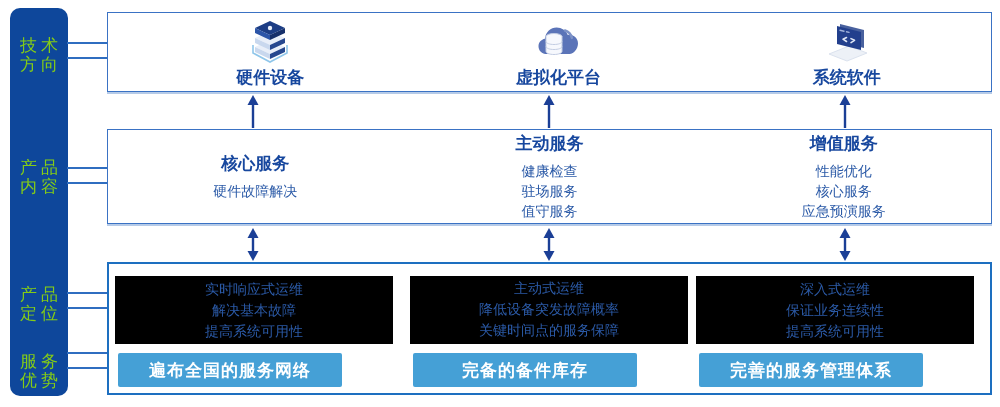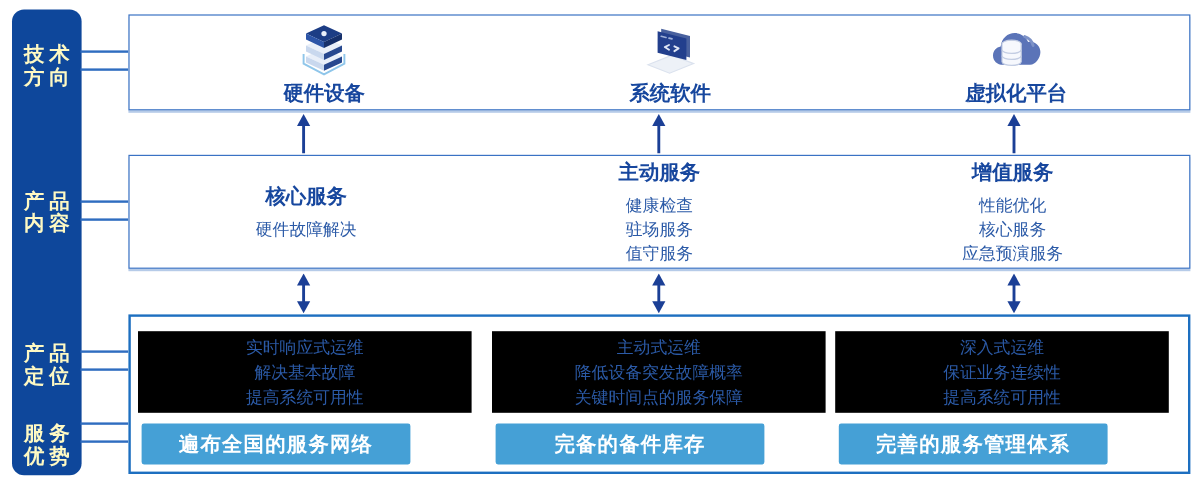--- a/index.html
+++ b/index.html
@@ -1,38 +1,38 @@
 <!DOCTYPE html>
 <html><head>
 <meta charset="utf-8">
 <style>
   html,body{margin:0;padding:0;background:#fff;}
   .stage{position:relative;width:1000px;height:407px;background:#ffffff;overflow:hidden;
          font-family:"Liberation Sans","DejaVu Sans",sans-serif;}
   
   .sidebar{position:absolute;left:10px;top:8px;width:58px;height:388px;
            background:#0e479b;border-radius:10px;}
-  .side-label{position:absolute;left:0;width:58px;text-align:center;color:#fef9c3;
-              font-weight:bold;font-size:17px;line-height:19px;letter-spacing:4px;text-indent:4px;}
+  .side-label{position:absolute;left:0;width:58px;text-align:center;color:#84cc16;
+              font-weight:normal;font-size:17px;line-height:19px;letter-spacing:4px;text-indent:4px;}
   
   .tick{position:absolute;left:67px;width:40px;height:2px;background:#2f6dc0;}
   
   .box{position:absolute;left:107px;width:885px;background:#ffffff;
        border:1.5px solid #3a72c4;box-sizing:border-box;
        box-shadow:0 2px 0 rgba(122,160,214,.55);}
   .box-top{top:12px;height:80px;display:flex;padding-left:18px;}
   .box-mid{top:129px;height:95px;display:flex;}
   .box-bottom{top:262px;height:133px;border:2px solid #1d6fc0;box-shadow:none;}
   .col3{flex:1;display:flex;flex-direction:column;align-items:center;justify-content:center;}
   .tech-label{font-size:17px;font-weight:bold;color:#17479e;margin-top:2px;}
   .svc-title{font-size:17px;font-weight:bold;color:#17479e;margin-bottom:6px;}
   .svc-item{font-size:14px;color:#2b5aa7;line-height:20px;}
   
   .pos-col{position:absolute;top:0;width:278px;height:129px;}
-  .pos-col.c0{left:6px;} .pos-col.c1{left:301px;} .pos-col.c2{left:587px;}
+  .pos-col.c0{left:6px;} .pos-col.c1{left:301px;font-family:Liberation Mono, monospace;} .pos-col.c2{left:587px;}
   .gray-card{position:absolute;left:0;top:12px;width:278px;height:68px;background:#000000;
              display:flex;flex-direction:column;align-items:center;justify-content:center;}
   .gray-line{font-size:14px;color:#2b5aa7;line-height:21px;}
   .adv-bar{position:absolute;left:3px;top:89px;width:224px;height:34px;background:#45a0d6;
            display:flex;align-items:center;justify-content:center;
            color:#ffffff;font-weight:bold;font-size:17px;letter-spacing:1px;border-radius:2px;}
   
   .arrow{position:absolute;width:14px;height:33px;}
   .icon{width:48px;height:48px;}
 </style>
@@ -81,38 +81,38 @@
         <polygon points="39,22 24,29 24,34 39,27" fill="#27488f"></polygon>
         <polygon points="24,5 39,12 24,19 9,12" fill="#1c3d85"></polygon>
         <polygon points="9,12 24,19 24,24 9,17" fill="#2c55a8"></polygon>
         <polygon points="39,12 24,19 24,24 39,17" fill="#16306b"></polygon>
         <circle cx="24" cy="12" r="2.2" fill="#e9eff9"></circle>
       </svg>
       <div class="tech-label">硬件设备</div>
     </div>
     <div class="col3">
       <svg class="icon" viewBox="0 0 48 48">
-        <polygon points="6,38 26,30 44,37 24,45" fill="#edf1f7" stroke="#dbe2ee" stroke-width="1"></polygon>
-        <polygon points="17,8 41,14 41,32 17,26" fill="#49619e"></polygon>
-        <polygon points="14,10 38,16 38,34 14,28" fill="#223f8d"></polygon>
-        <path d="M17 14.2 l4 1 M23.5 15.8 l2.5 .6" stroke="#9fb0d8" stroke-width="1.4" stroke-linecap="round"></path>
-        <path d="M23.5 21.5 l-3.5 1.7 3.5 2.3 M28 22.6 l3.5 1.7 -3.5 2.3" fill="none" stroke="#dfe6f5" stroke-width="1.6" stroke-linecap="round" stroke-linejoin="round"></path>
-      </svg>
-      <div class="tech-label">系统软件</div>
-    </div>
-    <div class="col3">
-      <svg class="icon" viewBox="0 0 48 48">
         <path d="M13 38c-5.2 0-8.5-3.4-8.5-7.8 0-3.9 2.7-6.8 6.4-7.5C11.8 16 16.6 11.6 22.6 11.6c5 0 9.3 2.9 11.2 7.3.5-.1 1-.1 1.6-.1 4.7 0 8.6 3.8 8.6 8.6S40.1 38 35.4 38H13z" fill="#5b74b8"></path>
         <path d="M31 14.5c3.6 1.1 6 3.9 6.9 7.4" fill="none" stroke="#7d92c7" stroke-width="2.5" stroke-linecap="round"></path>
         <ellipse cx="20" cy="20.5" rx="8" ry="3" fill="#f6f8fd" stroke="#c3cde3"></ellipse>
         <path d="M12 20.5 v15 c0 1.7 3.6 3 8 3 s8 -1.3 8 -3 v-15" fill="#f6f8fd" stroke="#c3cde3"></path>
         <path d="M12 25.5 c0 1.7 3.6 3 8 3 s8 -1.3 8 -3" fill="none" stroke="#c3cde3"></path>
         <path d="M12 30.5 c0 1.7 3.6 3 8 3 s8 -1.3 8 -3" fill="none" stroke="#c3cde3"></path>
       </svg>
       <div class="tech-label">虚拟化平台</div>
+    </div>
+    <div class="col3">
+      <svg class="icon" viewBox="0 0 48 48">
+        <polygon points="6,38 26,30 44,37 24,45" fill="#edf1f7" stroke="#dbe2ee" stroke-width="1"></polygon>
+        <polygon points="17,8 41,14 41,32 17,26" fill="#49619e"></polygon>
+        <polygon points="14,10 38,16 38,34 14,28" fill="#223f8d"></polygon>
+        <path d="M17 14.2 l4 1 M23.5 15.8 l2.5 .6" stroke="#9fb0d8" stroke-width="1.4" stroke-linecap="round"></path>
+        <path d="M23.5 21.5 l-3.5 1.7 3.5 2.3 M28 22.6 l3.5 1.7 -3.5 2.3" fill="none" stroke="#dfe6f5" stroke-width="1.6" stroke-linecap="round" stroke-linejoin="round"></path>
+      </svg>
+      <div class="tech-label">系统软件</div>
     </div>
   </div>
 
   <svg class="arrow" style="left:246px;top:95px" viewBox="0 0 14 33">
     <path d="M7 33 V9" stroke="#1b3f96" stroke-width="2.4"></path>
       <polygon points="7,0 12.5,10 1.5,10" fill="#1b3f96"></polygon>
   </svg>
   <svg class="arrow" style="left:542px;top:95px" viewBox="0 0 14 33">
     <path d="M7 33 V9" stroke="#1b3f96" stroke-width="2.4"></path>
       <polygon points="7,0 12.5,10 1.5,10" fill="#1b3f96"></polygon>

